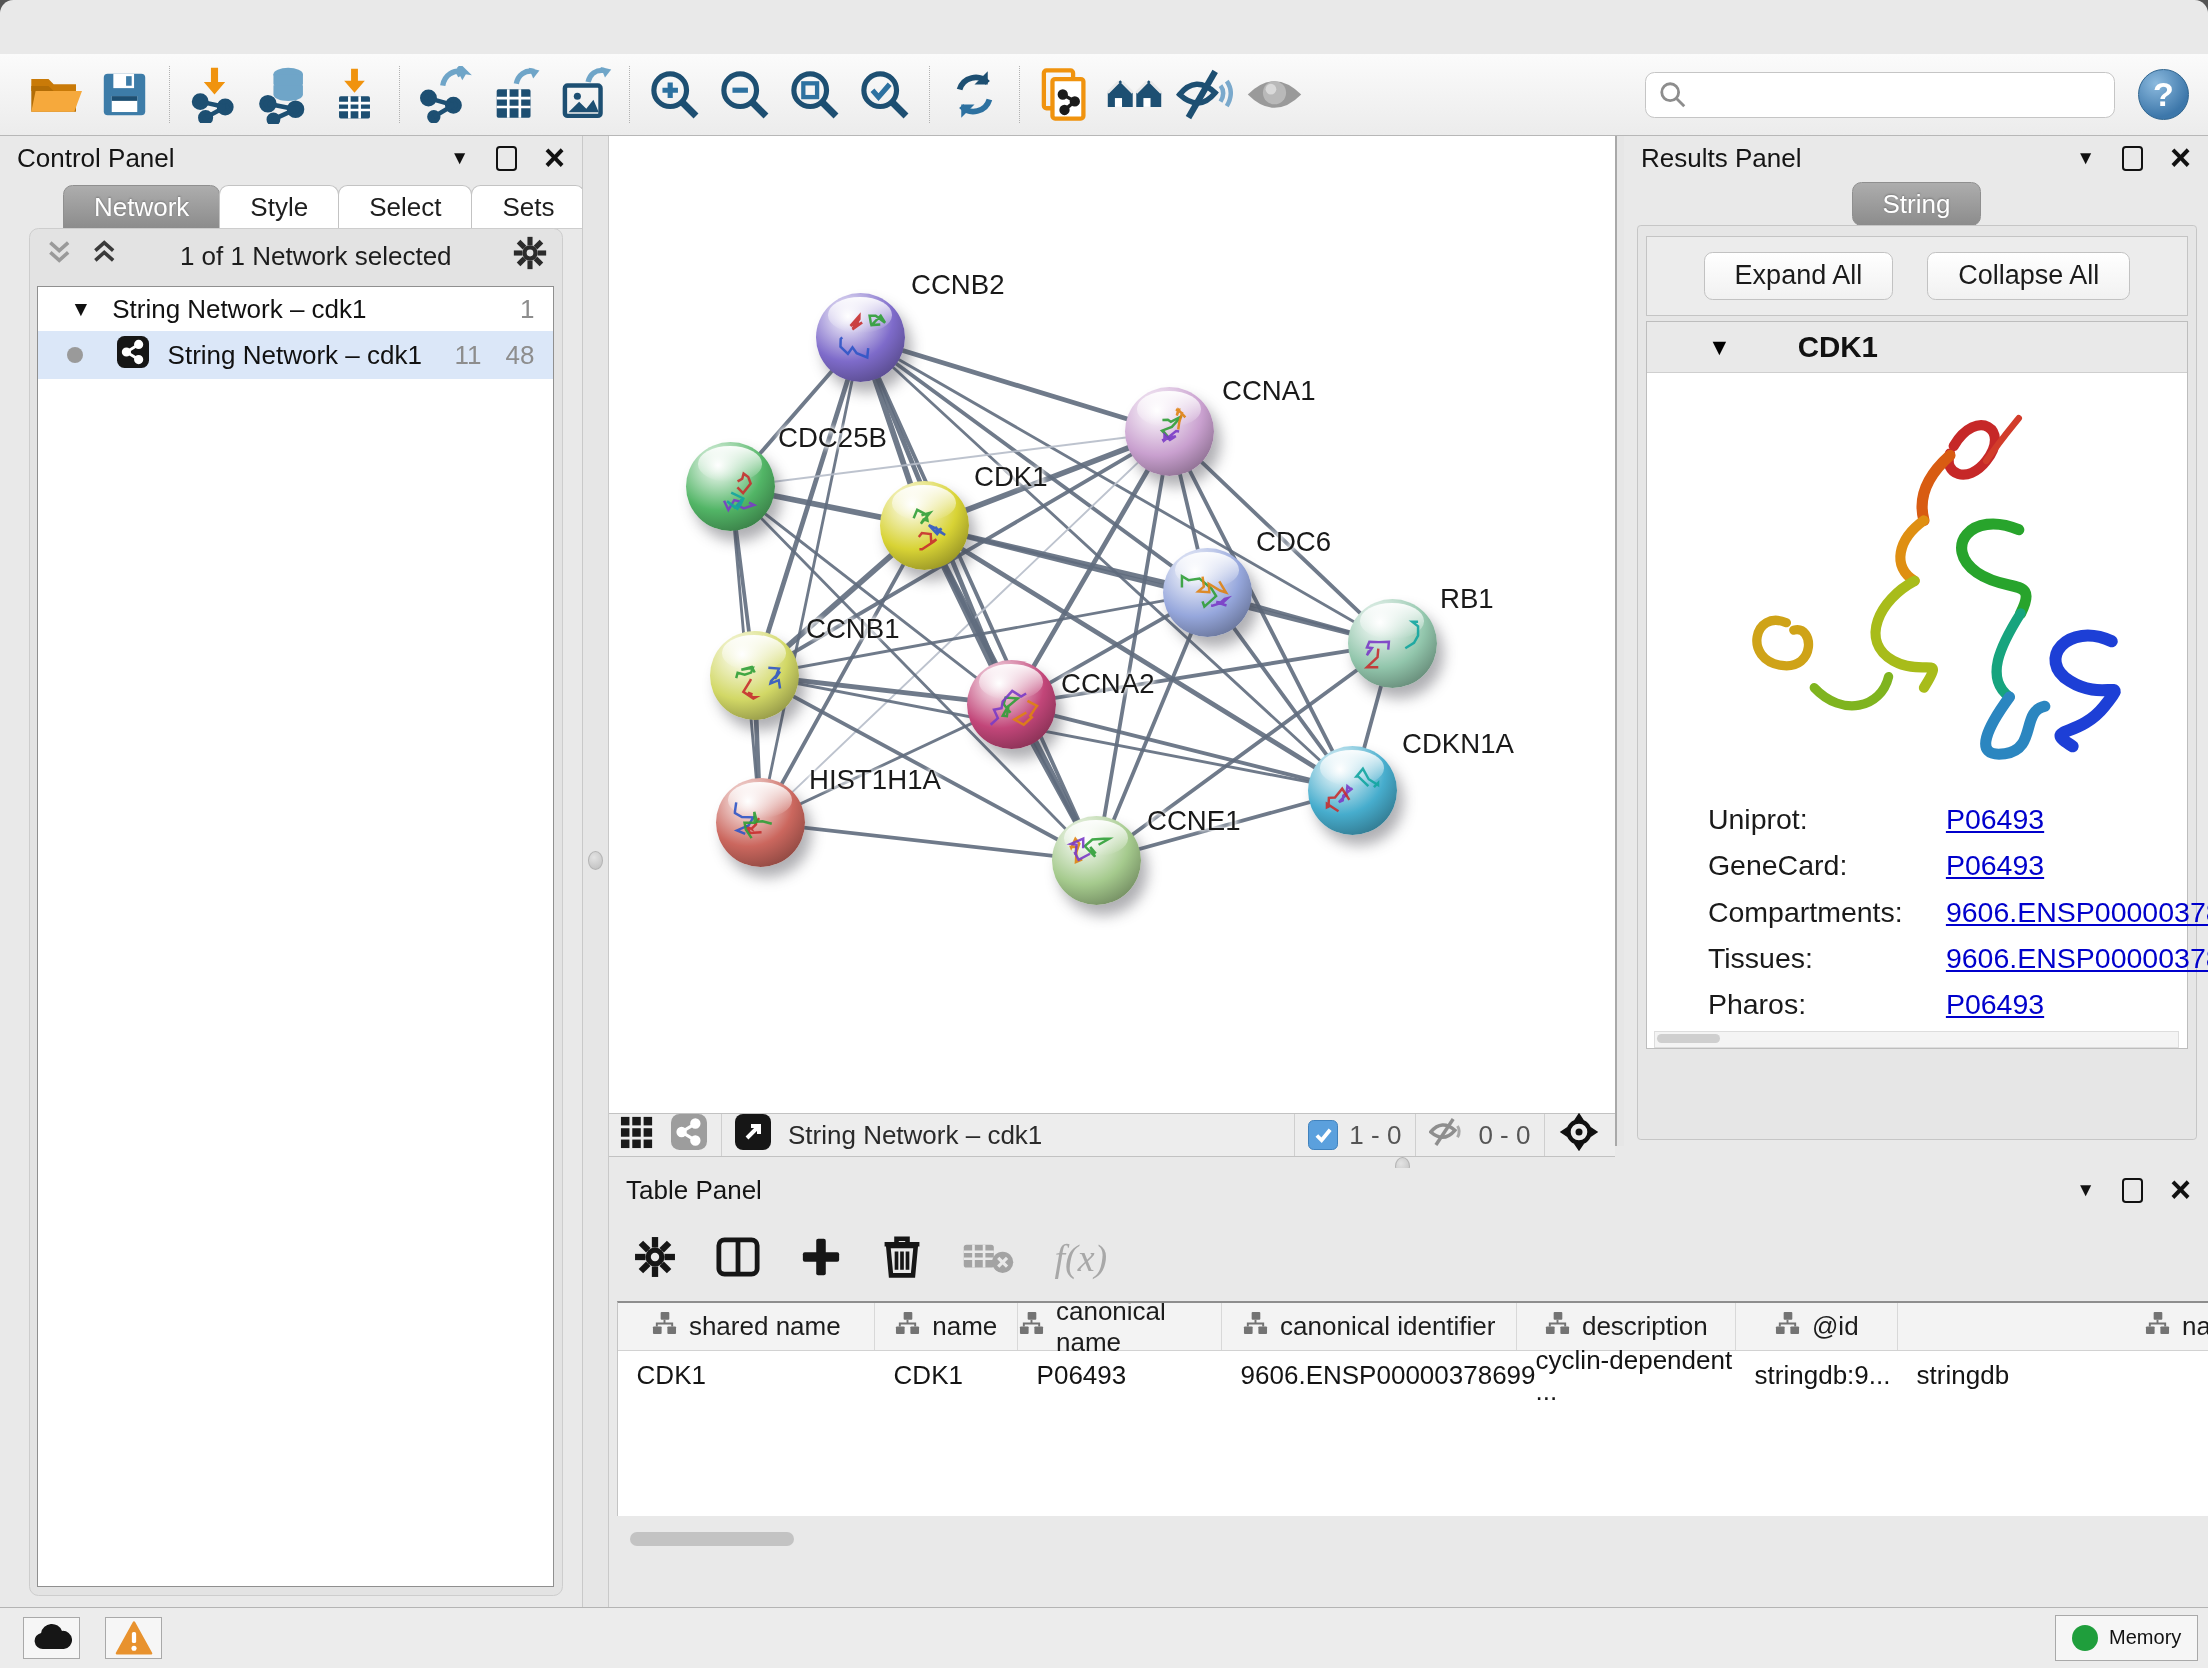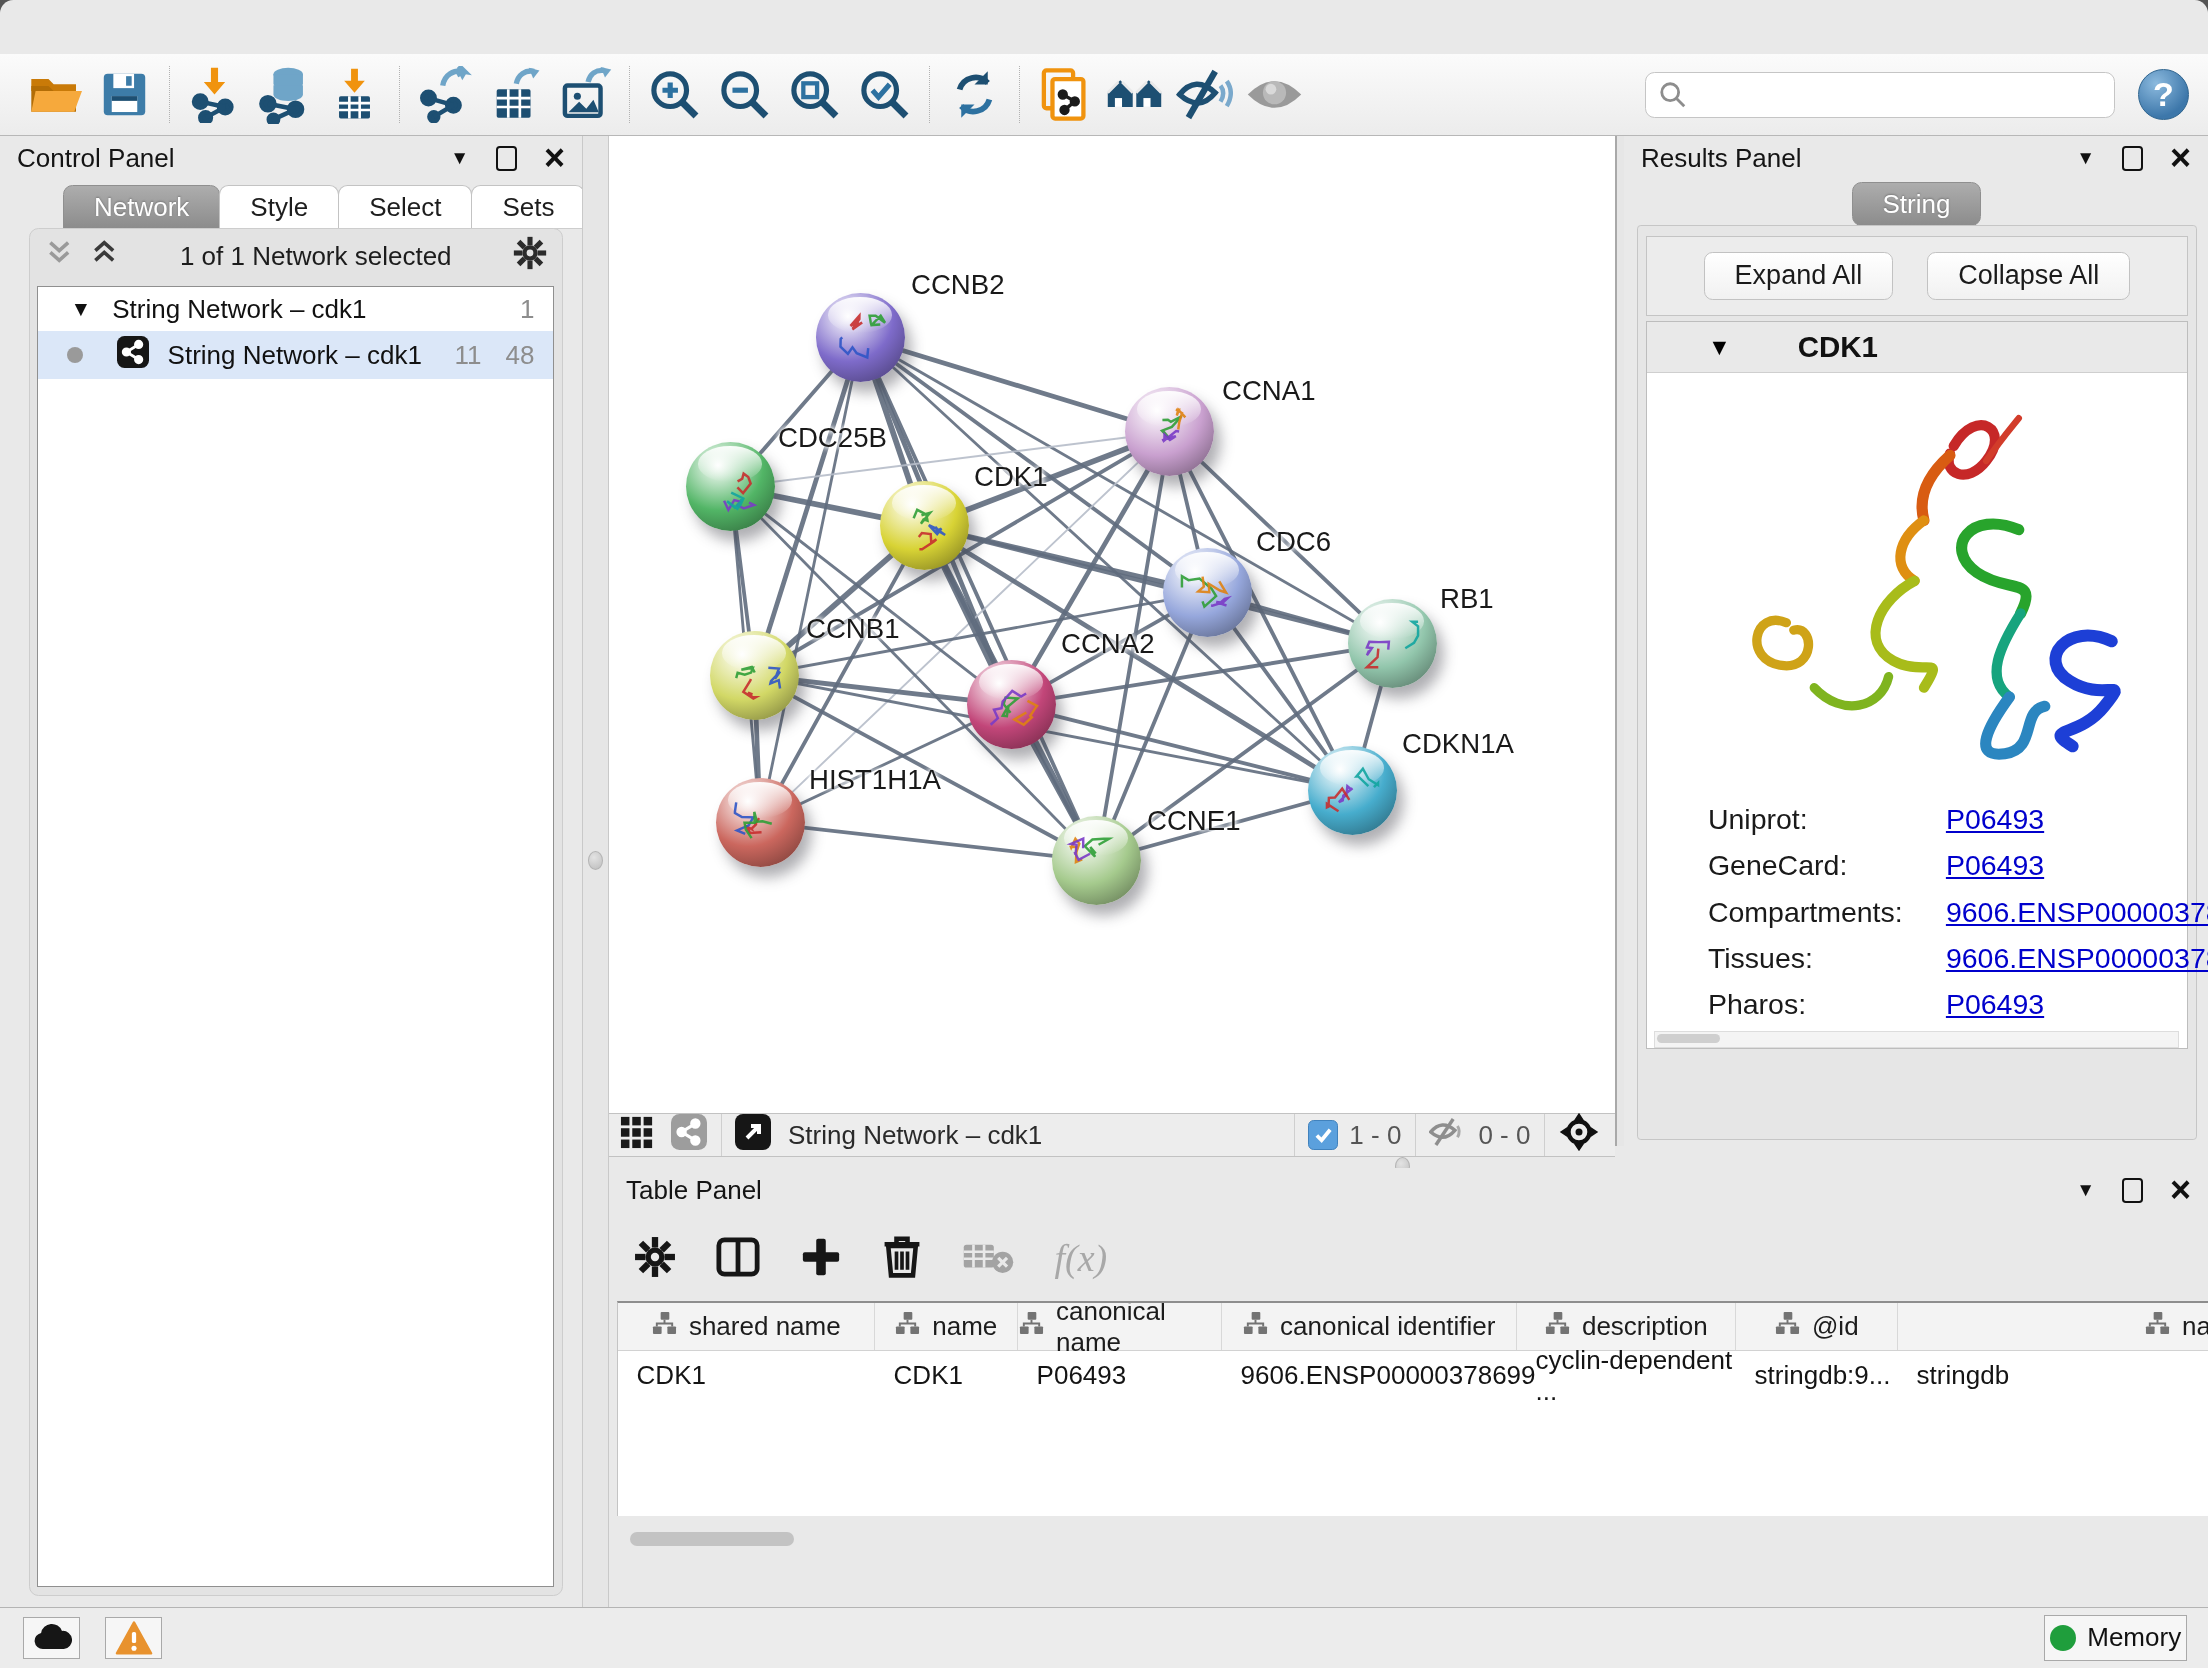--- a/index.html
+++ b/index.html
@@ -137,21 +137,21 @@
   .tp-tabs .tab:first-child { border-radius:9.5px 0 0 9.5px; }
   .tp-tabs .tab:last-child { border-radius:0 9.5px 9.5px 0; }
 
   
   .statusbar { position:absolute; left:0; right:0; bottom:0; height:61px; background:#ececec;
                border-top:1.9px solid #b4b4b4; }
   .sb-btn { position:absolute; top:8.6px; height:42px; background:#f6f6f6; border:1.9px solid #a9a9a9;
             display:flex; align-items:center; justify-content:center; }
   .sb-cloud { left:23px; width:57px; }
   .sb-warn { left:105px; width:57px; }
-  .sb-mem { top:6.7px; right:21px; width:143px; height:46px; gap:11.4px; font-size:26px; color:#111; }
+  .sb-mem { top:6.7px; right:10px; width:143px; height:46px; gap:11.4px; font-size:20px; color:#111; }
   .mem-dot { width:26px; height:26px; border-radius:50%; }
 </style>
 </head>
 <body>
 
 <div class="window">
 
 
   <div class="toolbar">
     <div class="tb-btn">
@@ -526,21 +526,21 @@
           </svg>
         </div>
         <div class="node-label" style="left: 197px; top: 477px;">CCNB1</div>
         <div class="net-node" style="left: 358px; top: 524px; background: radial-gradient(circle at 36% 26%, rgb(255, 255, 255) 0%, rgb(194, 70, 121) 52%, rgb(101, 36, 63) 100%);">
           <svg width="89" height="89" viewBox="0 0 94 94" fill="none">
             <polyline points="43.96428772388026,47.92638488393277 42.12779278494418,59.372109229676425 37.77520895143971,58.94038917031139 43.01184378005564,49.456576152704656 53.63121823547408,40.59796630870551 40.75585429184139,39.646728235296905 38.709969425108284,46.68977596517652 45.95552941225469,55.805504119955" stroke="#2f9e36" stroke-width="2.6" opacity="0.9"></polyline>
             <polyline points="62.685990664642304,55.50356600712985 49.93737339414656,62.86565403919667 59.95518138399348,68.3875622516498 68.54922668077052,60.4356100326404 66.81403513578698,58.98762871604413 71.75904440693557,51.3213141663 74,48.42589174117893 63.87457809271291,43.10669812466949" stroke="#df8212" stroke-width="2.6" opacity="0.9"></polyline>
             <polyline points="62.45740721700713,35.33017635624856 57.15464119054377,38.57716254424304 47.784027622547,32.658852516673505 37.673268059268594,43.80565372016281 36.52370988903567,51.02823249530047 28.508470369502902,52.48347896616906 32.622487077023834,61.52765149530023 24.979227444157004,68.355992696248" stroke="#7a3bc6" stroke-width="2.6" opacity="0.9"></polyline>
           </svg>
         </div>
-        <div class="node-label" style="left: 452px; top: 492px;">CCNA2</div>
+        <div class="node-label" style="left: 452px; top: 532px;">CCNA2</div>
         <div class="net-node" style="left: 699px; top: 610px; background: radial-gradient(circle at 36% 26%, rgb(255, 255, 255) 0%, rgb(71, 173, 205) 52%, rgb(37, 90, 107) 100%);">
           <svg width="89" height="89" viewBox="0 0 94 94" fill="none">
             <polyline points="44.70653480477631,45.122557087335736 41.601993278600276,42.49539628298953 40.33208501059562,53.64428875455633 40.23118991963565,51.55489228339866 32.652707349509,59.34356357017532 36.703565060161054,57.56072394223884 37.28200046624988,52.32880452880636 47.03632042184472,44.53974648984149" stroke="#7a3bc6" stroke-width="2.6" opacity="0.9"></polyline>
             <polyline points="63.76387474872172,42.272729790303856 53.0486201653257,32.12104367138818 51.23787533212453,32.20807424047962 57.980160964652896,24.02061415137723 64.11271401122212,35.095329171512276 74,41.134013537783176 74,38.975885717663914 69.61883461195976,43.42533766152337" stroke="#12a5a0" stroke-width="2.6" opacity="0.9"></polyline>
             <polyline points="43.688519017770886,56.83326426008716 36.12647168431431,45.1102293250151 28.478496414609253,54.4351168484427 22.054941488429904,54.78059556754306 21.65469517931342,64.14990496495739 20,64.8399377730675 20,61.02132382104173 32.21689695585519,68.90736581059173" stroke="#c62f2f" stroke-width="2.6" opacity="0.9"></polyline>
           </svg>
         </div>
         <div class="node-label" style="left: 793px; top: 592px;">CDKN1A</div>
         <div class="net-node" style="left: 107px; top: 642px; background: radial-gradient(circle at 36% 26%, rgb(255, 255, 255) 0%, rgb(203, 103, 94) 52%, rgb(106, 54, 49) 100%);">
           <svg width="89" height="89" viewBox="0 0 94 94" fill="none">

